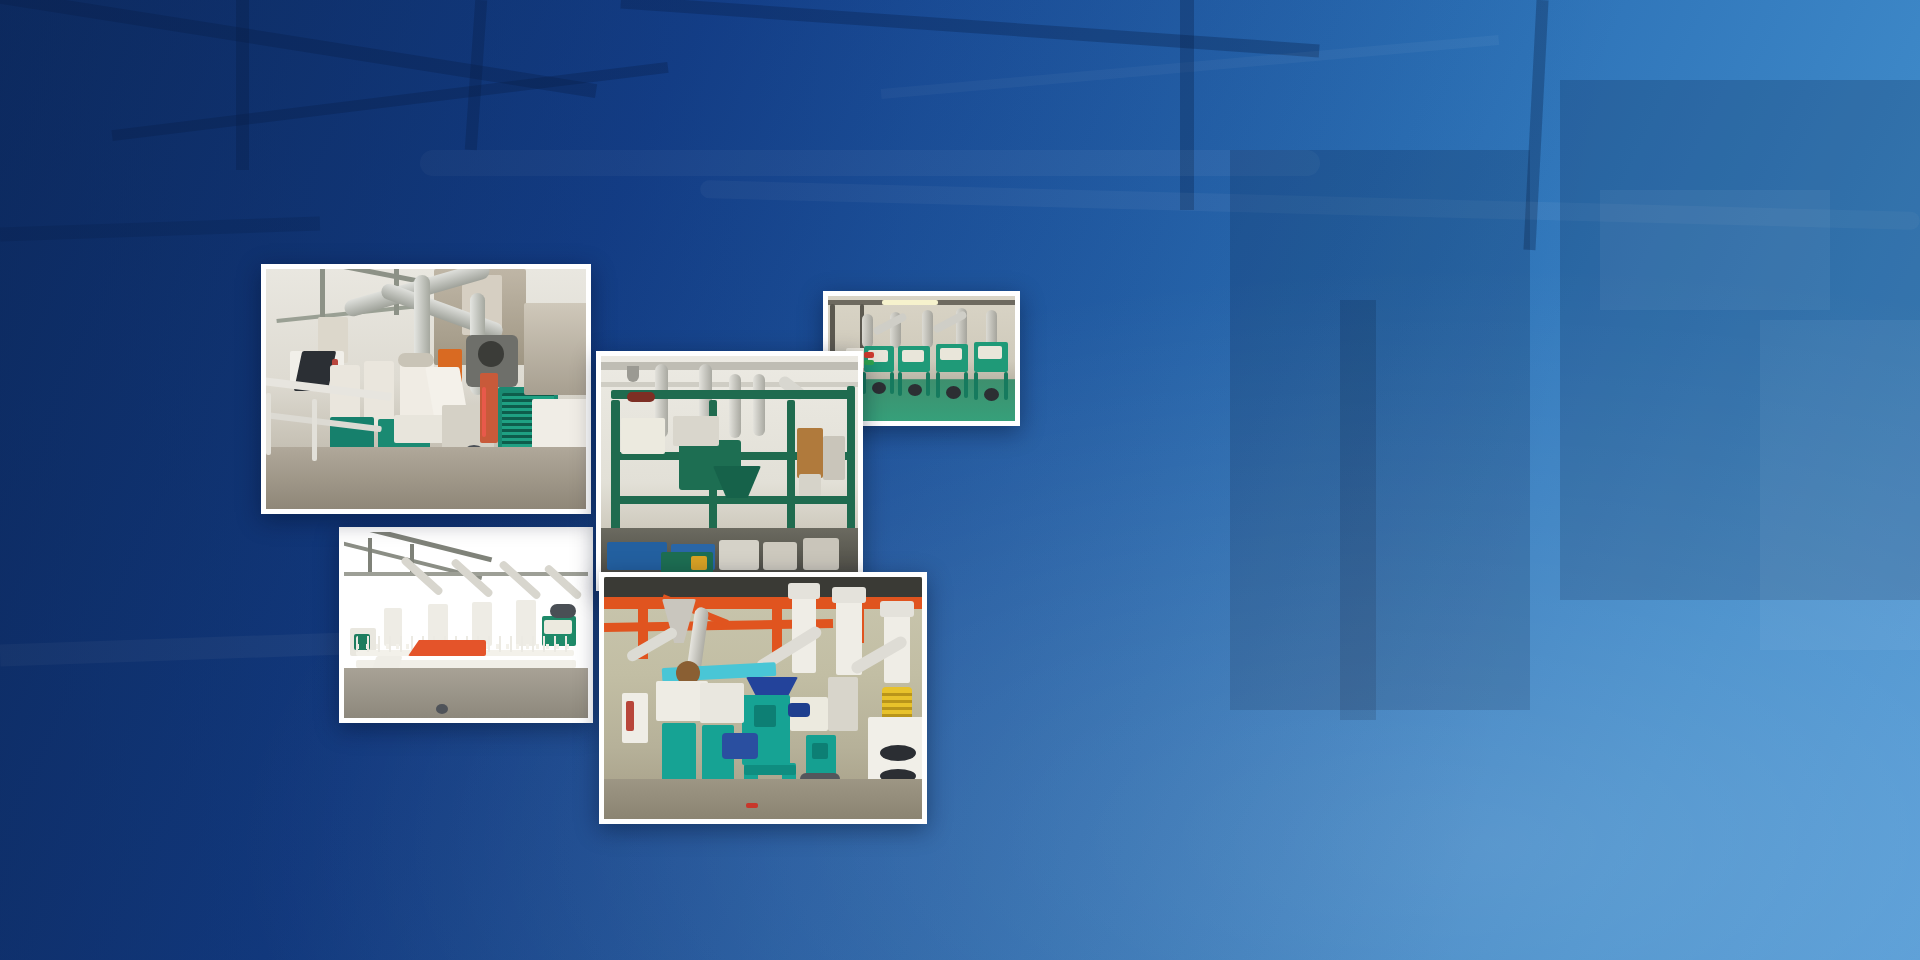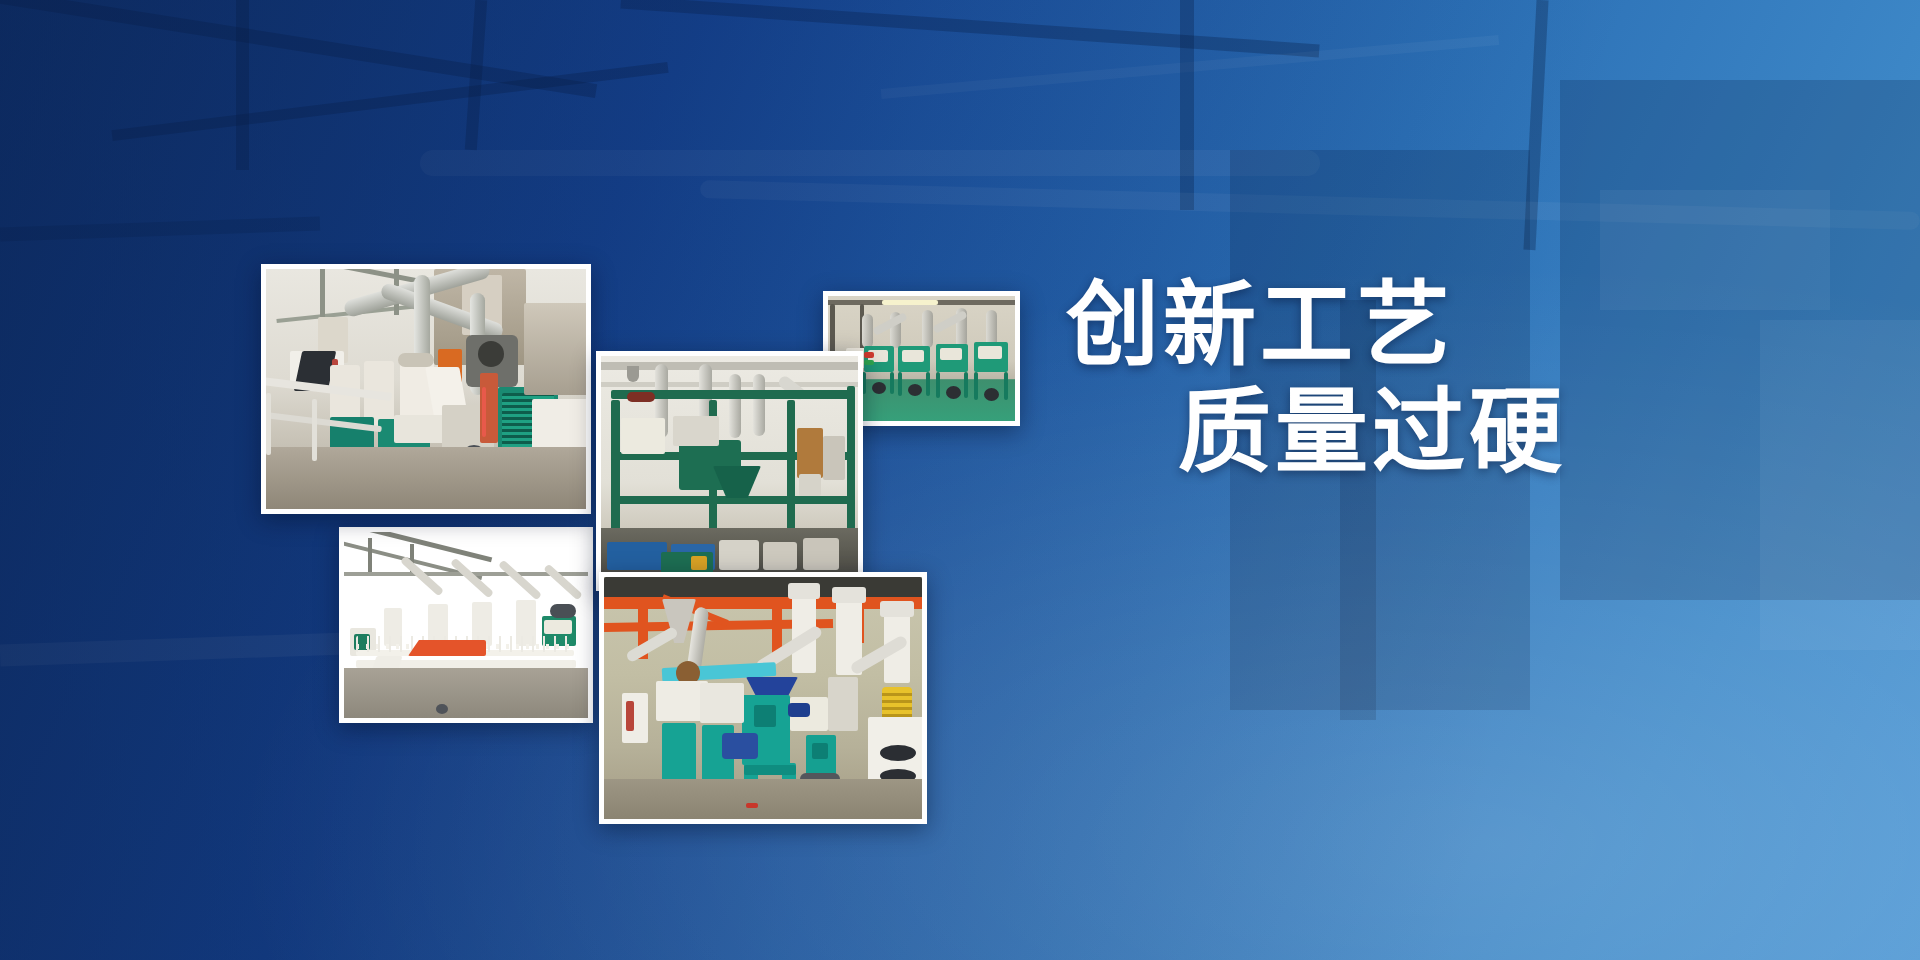--- a/index.html
+++ b/index.html
@@ -352,22 +352,18 @@
         <div class="mach" style="left:196px;top:196px;width:40px;height:30px;border-radius:6px;background:#53565c;"></div>
         <div class="floor" style="height:40px;background:linear-gradient(180deg,#9d9684,#8b8472);"></div>
         <div class="mach" style="left:142px;top:226px;width:12px;height:5px;background:#c8372b;"></div>
       </div>
     </div>
 
   </div>
 
   <div class="copy">
 
-    <div class="headline">
-      <span class="l1">创新工艺</span>
-      <span class="l2">质量过硬</span>
-    </div>
 
 
 
   </div>
 
 </div>
 
 </body></html>

